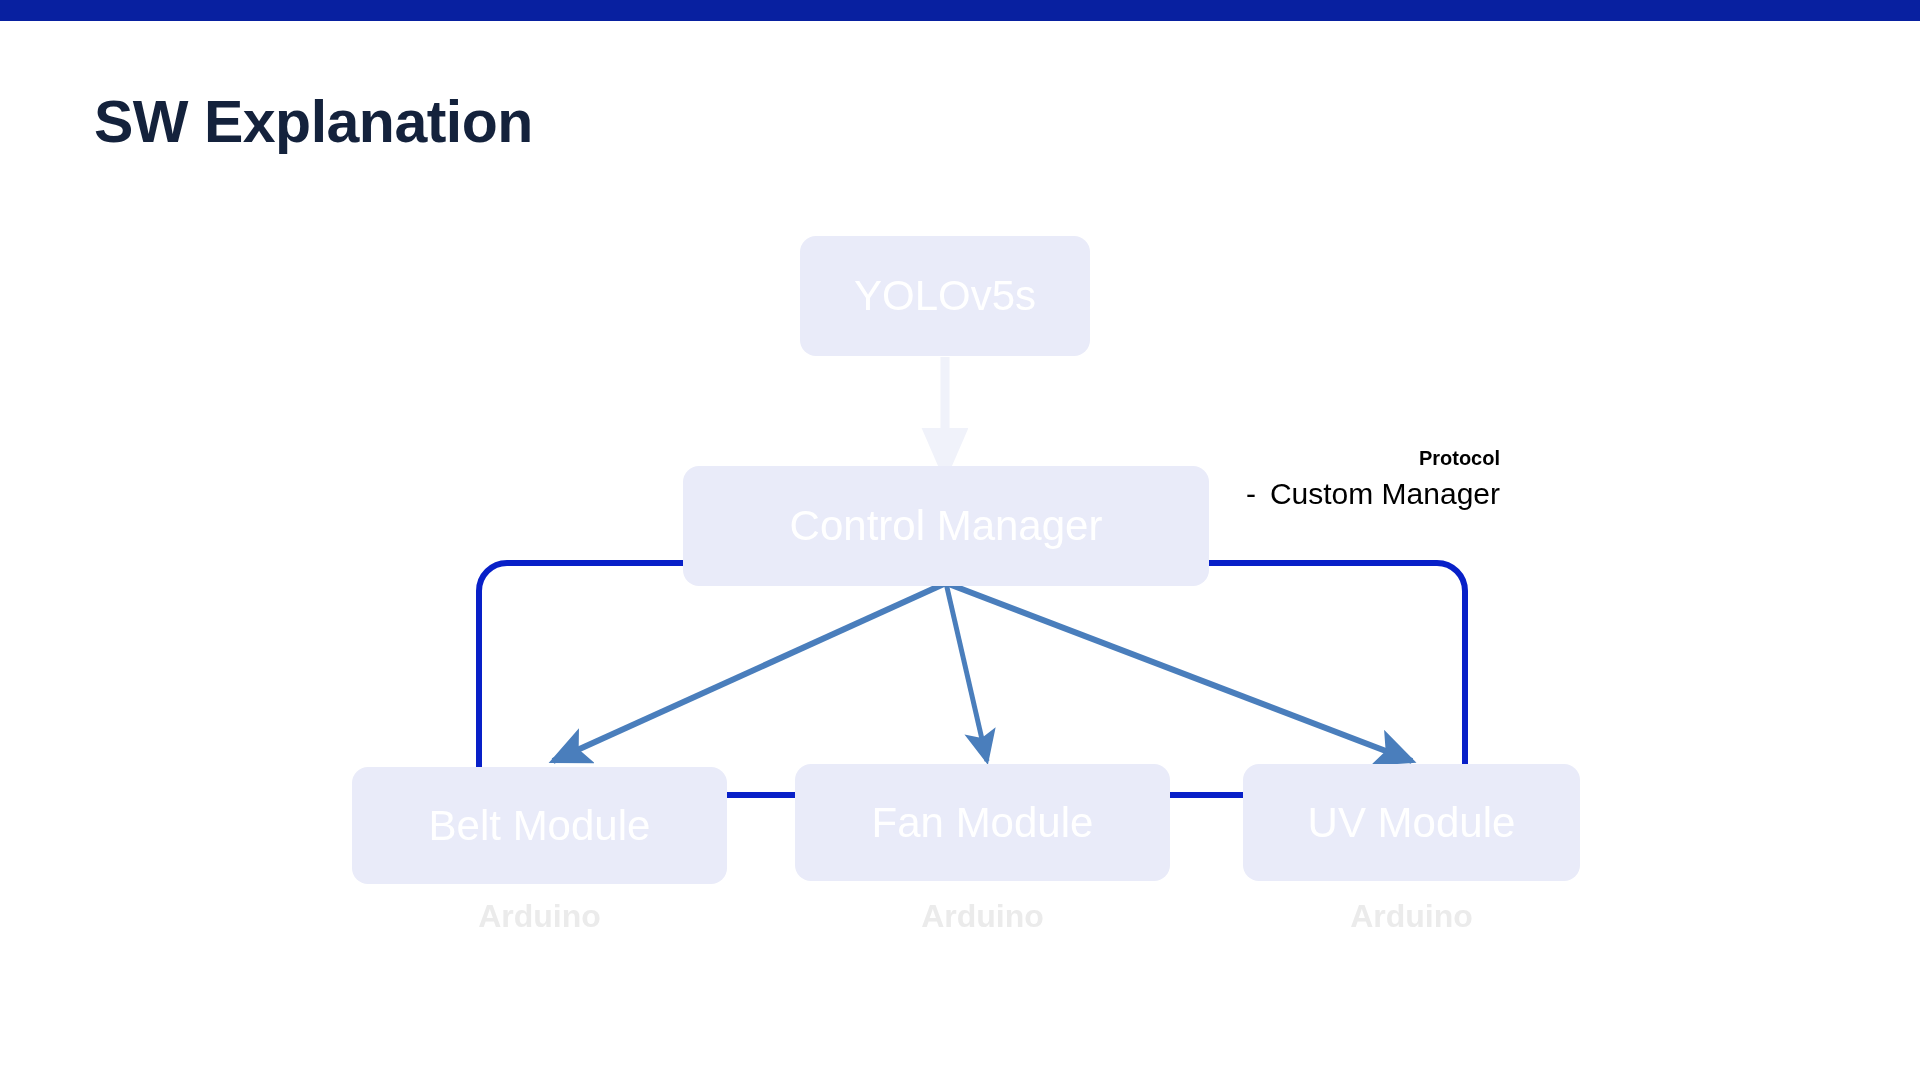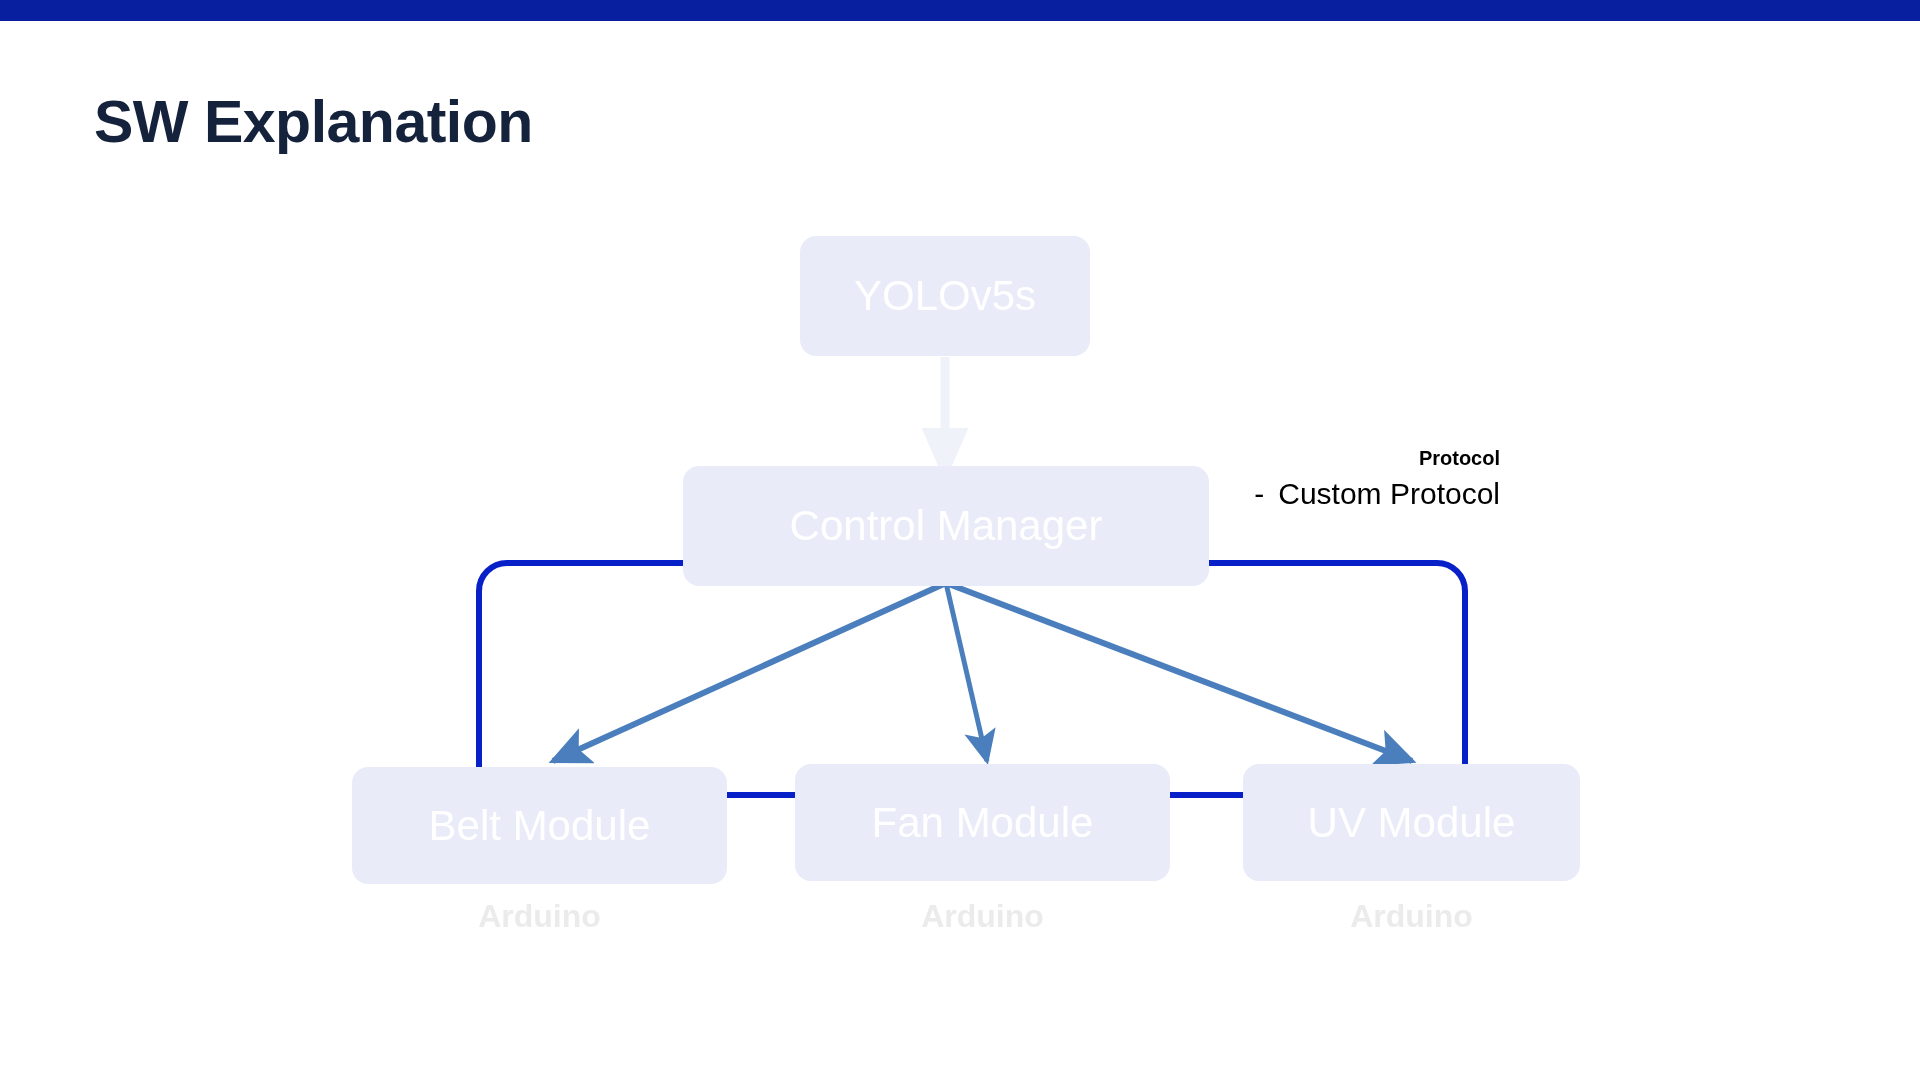--- a/index.html
+++ b/index.html
@@ -205,18 +205,18 @@
       <span class="node-label">UV Module</span>
     </div>
 
     <div class="sub-label" id="sub-belt">Arduino</div>
     <div class="sub-label" id="sub-fan">Arduino</div>
     <div class="sub-label" id="sub-uv">Arduino</div>
 
     <div class="protocol-block">
       <span class="protocol-title">Protocol</span>
       <span class="protocol-item">
-        <span class="dash">-</span><span>Custom Protocol</span>
+        <span class="dash">-</span><span>Custom Manager</span>
       </span>
     </div>
 
   </div>
 </div>
 
 </body></html>

